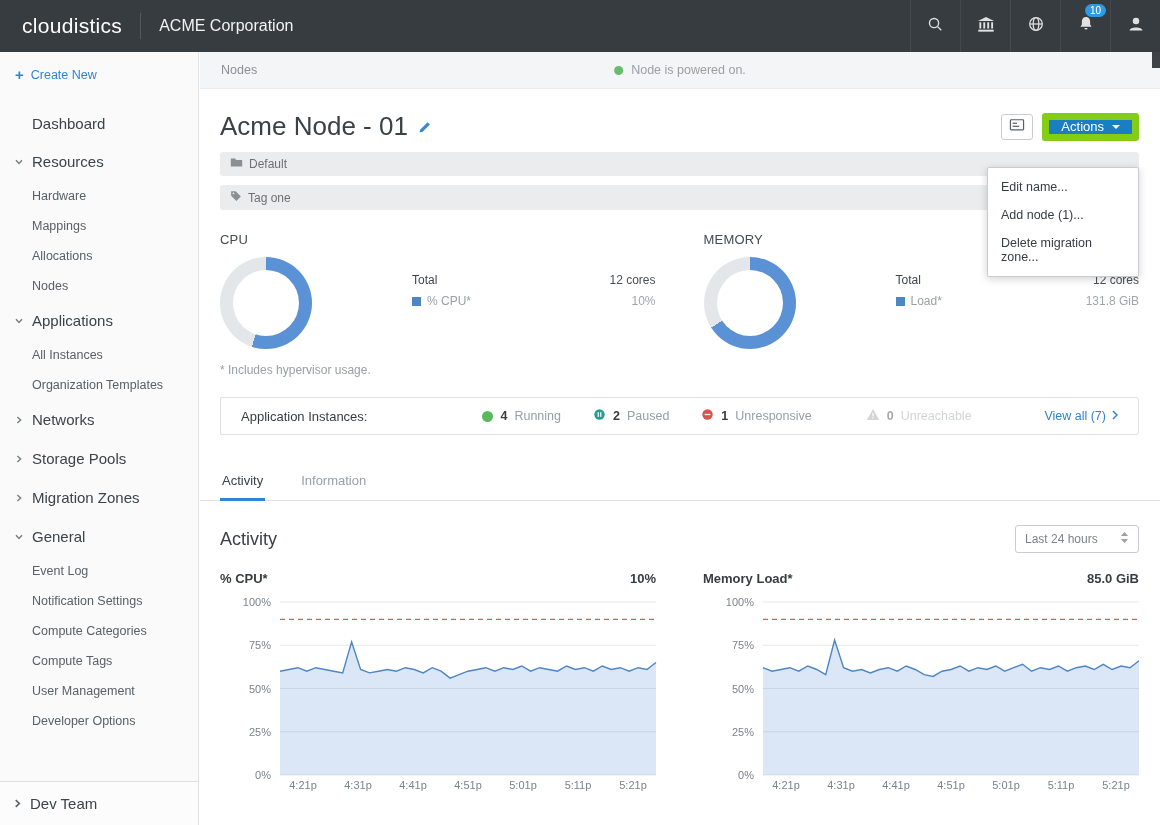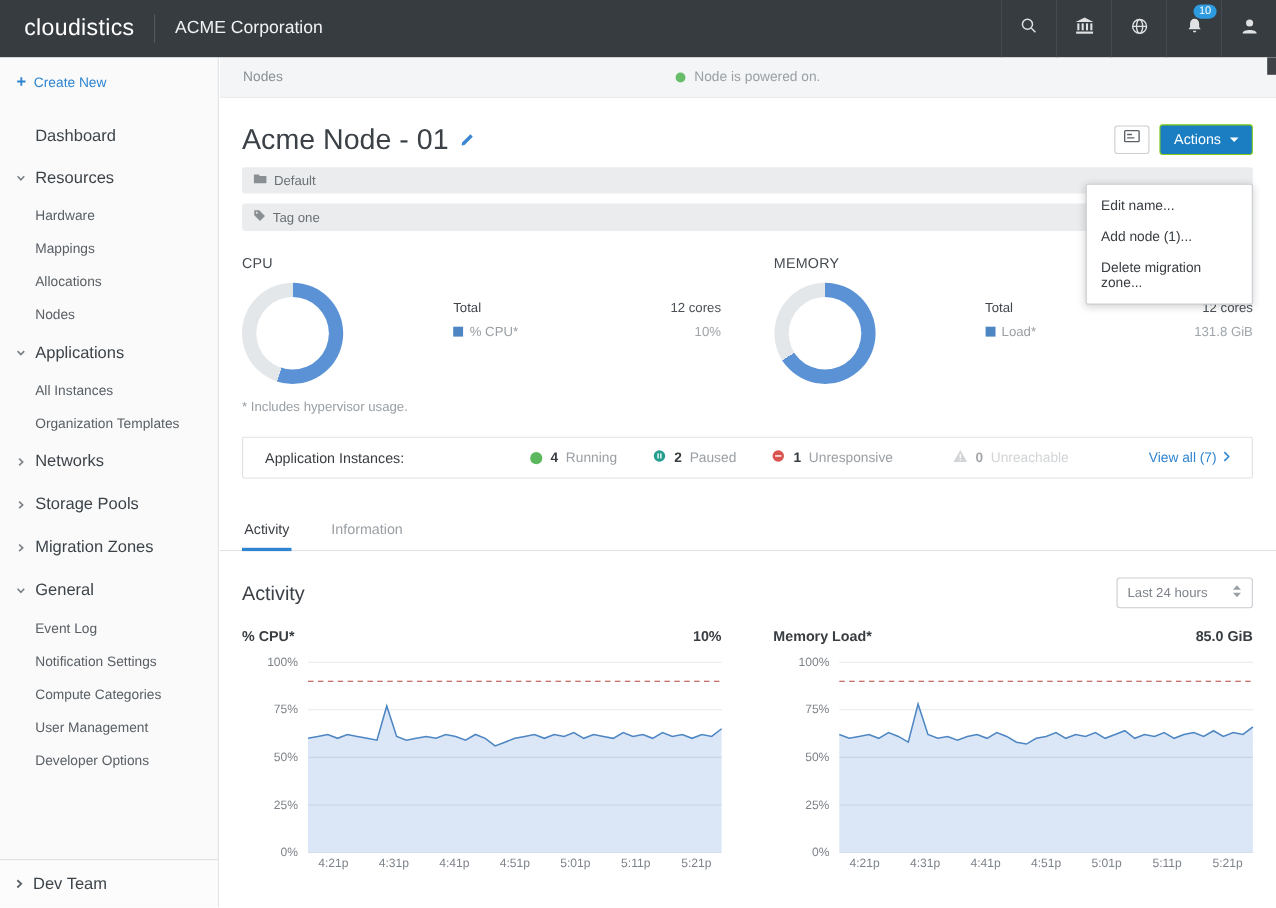--- a/index.html
+++ b/index.html
@@ -36,21 +36,21 @@
   .node-status { position:absolute; left:50%; transform:translateX(-50%); display:flex; align-items:center; gap:8px; color:#9aa0a5; }
   .dot-green { width:9px; height:9px; border-radius:50%; background:#67bd6a; }
 
   .content { position:relative; padding:0 21px 0 20px; }
 
   .title-row { display:flex; align-items:center; margin-top:22px; }
   h1 { font-size:26px; font-weight:400; color:#3b4147; }
   .pencil { margin-left:10px; cursor:pointer; display:inline-flex; }
   .title-actions { margin-left:auto; display:flex; align-items:center; gap:9px; }
   .icon-btn { width:32px; height:26px; border:1px solid #c9cdd1; background:#fff; border-radius:3px; display:flex; align-items:center; justify-content:center; cursor:pointer; }
-  .actions-btn { background:#1b7ec2; color:#fff; font-size:13px; height:28px; padding:0 12px; border-radius:3px; display:flex; align-items:center; gap:8px; cursor:pointer; border:1px solid #84cc16; }
+  .actions-btn { background:#1b7ec2; color:#fff; font-size:13px; height:28px; padding:0 12px; border-radius:3px; display:flex; align-items:center; gap:8px; cursor:pointer; border:7px solid #84cc16; }
   .caret-down { width:0; height:0; border-left:4px solid transparent; border-right:4px solid transparent; border-top:4px solid #fff; }
   .dropdown { position:absolute; top:56px; right:21px; width:152px; background:#fff; border:1px solid #c9cdd1; border-radius:2px; box-shadow:0 2px 8px rgba(0,0,0,.18); padding:5px 0; z-index:30; }
   .dropdown-item { padding:7px 13px; font-size:12.5px; color:#383d42; cursor:pointer; }
 
   .tags-row { display:flex; gap:9px; margin-top:10px;flex-direction:column; }
   .tag-pill { background:#ebeced; border-radius:3px; padding:5px 10px; font-size:12px; color:#6a7075; display:flex; align-items:center; gap:6px; cursor:pointer; }
 
   .stats-row { display:flex; margin-top:22px; }
   .stat-block { width:436px; }
   .stat-block + .stat-block { margin-left:48px; }
@@ -230,20 +230,21 @@
           <span class="chev">
               <svg width="10" height="10" viewBox="0 0 10 10">
                 <polyline points="2,3.2 5,6.4 8,3.2" fill="none" stroke="#7a8085" stroke-width="1.5"></polyline>
               </svg>
             </span>
           <span>General</span>
         </div>
         <div class="side-child">Event Log</div>
         <div class="side-child">Notification Settings</div>
         <div class="side-child">Compute Categories</div>
+        <div class="side-child">Compute Tags</div>
         <div class="side-child">User Management</div>
         <div class="side-child">Developer Options</div>
       </div>
     </nav>
     <div class="side-bottom">
       <span class="chev">
           <svg width="11" height="11" viewBox="0 0 10 10">
             <polyline points="3.4,2 6.6,5 3.4,8" fill="none" stroke="#5a6066" stroke-width="1.5"></polyline>
           </svg>
         </span>

